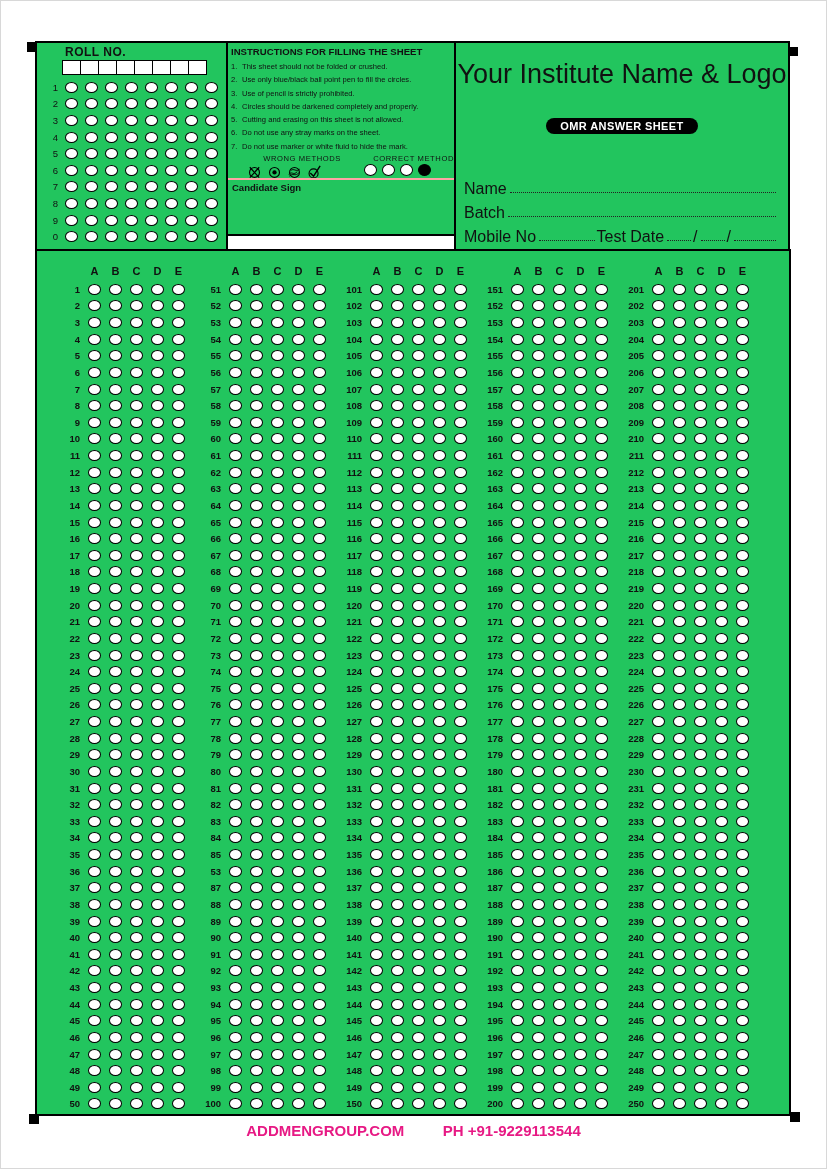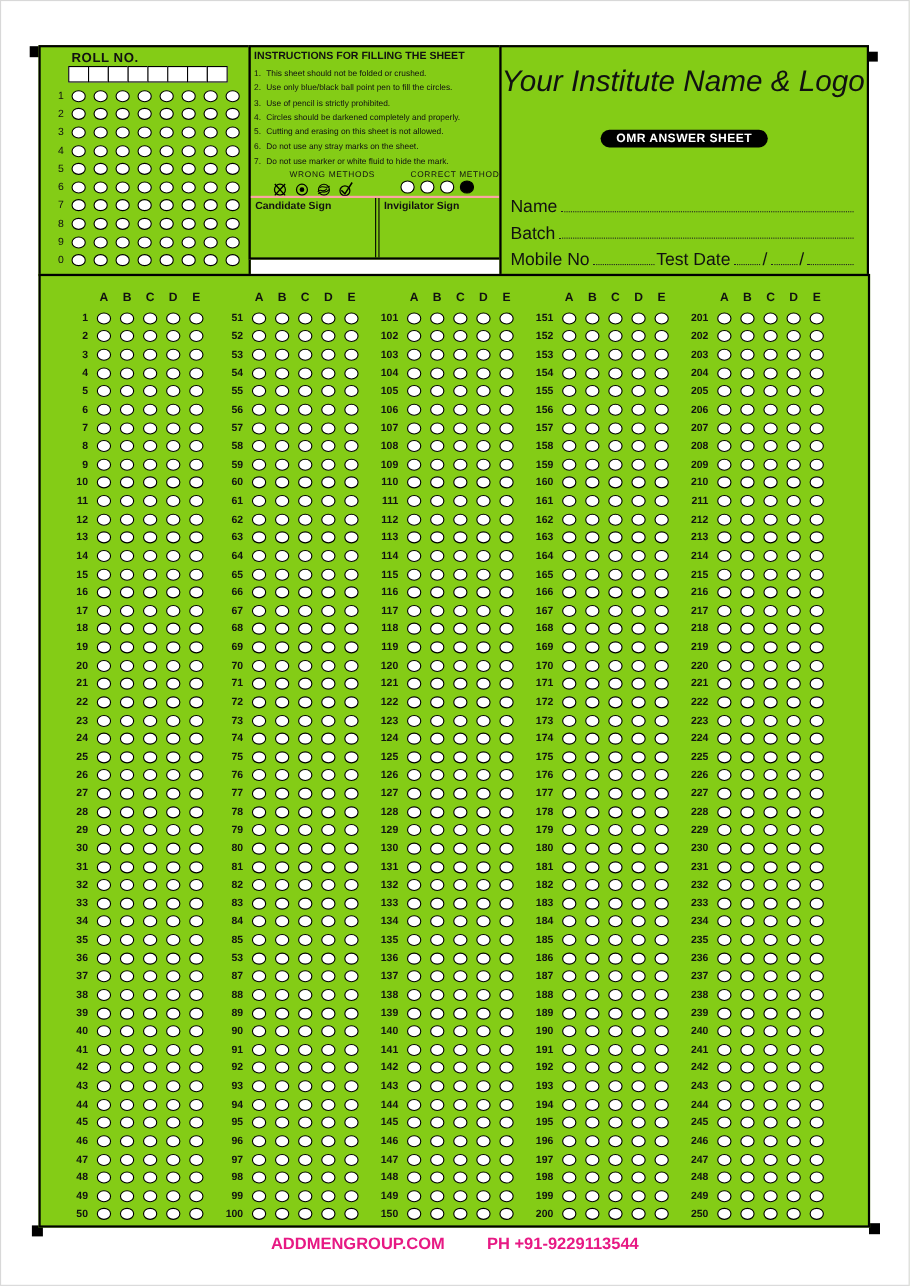--- a/index.html
+++ b/index.html
@@ -1,20 +1,20 @@
 <!DOCTYPE html>
 <html><head>
 <meta charset="utf-8">
 <style>
   * { box-sizing: border-box; }
   body { margin:0; background:#fff; }
   .page { position:relative; width:827px; height:1169px; background:#fff;
           font-family:"Liberation Sans", sans-serif; color:#111;
           border:1px solid #d8d8d8; overflow:hidden; }
-  .panel { position:absolute; border:2px solid #000; background:#84cc16; }
+  .panel { position:absolute; border:2px solid #000; background:#22c55e; }
 
   
   .marker { position:absolute; width:10px; height:10px; background:#000; }
   .marker.tl { left:26px; top:41px; }
   .marker.tr { left:788px; top:46px; width:9px; height:9px; }
   .marker.bl { left:28px; top:1113px; }
   .marker.br { left:789px; top:1111px; }
 
   
   #roll-panel { left:34px; top:40px; width:193px; height:210px; }
@@ -40,21 +40,21 @@
   .micon { width:15px; height:15px; }
   .micon svg { width:15px; height:15px; display:block; }
   .method-icons .bubble { justify-self:auto; width:13px; height:12px; }
   .sign-row { position:absolute; left:0; right:0; bottom:0; height:56px; border-top:2px solid #fca5a5; display:flex; }
   .sign-box { padding:2px 4px; font-size:9.5px; font-weight:bold; }
   .sign-box.candidate { width:113px; }
   .sign-box.invigilator { flex:1; border-left:4px double #000; }
 
   
   #head-panel { left:453px; top:40px; width:336px; height:210px; }
-  .institute { text-align:left; font-size:27px; margin-top:16px; white-space:nowrap;font-style:italic; }
+  .institute { text-align:center; font-size:27px; margin-top:16px; white-space:nowrap; }
   .badge-wrap { text-align:center; margin-top:26px; }
   .badge { display:inline-block; background:#000; color:#fff; font-weight:bold; font-size:11px;
            padding:2px 14px 2px; border-radius:9px; letter-spacing:0.4px; }
   .fields { position:absolute; left:8px; right:10px; top:128px; }
   .field-row { display:flex; align-items:flex-end; height:24px; font-size:16px; }
   .field-row .lbl { white-space:nowrap; line-height:12px; }
   .dots { flex:1; border-bottom:1.4px dotted #222; margin:0 2px 2px 3px; height:10px; }
   .dots.seg-s { flex:none; width:24px; }
   .dots.seg-l { flex:none; width:42px; }
   .slash { line-height:12px; }
@@ -279,23 +279,20 @@
             <span class="bubble"></span>
             <span class="bubble"></span>
             <span class="bubble filled"></span>
           </div>
       </div>
     </div>
     <div class="sign-row">
       <div class="sign-box candidate">
         <span>Candidate Sign</span>
       </div>
-      <div class="sign-box invigilator">
-        <span>Invigilator Sign</span>
-      </div>
     </div>
   </div>
 
   <div class="panel" id="head-panel">
     <div class="institute">Your Institute Name &amp; Logo</div>
     <div class="badge-wrap">
       <span class="badge">OMR ANSWER SHEET</span>
     </div>
     <div class="fields">
       <div class="field-row">

